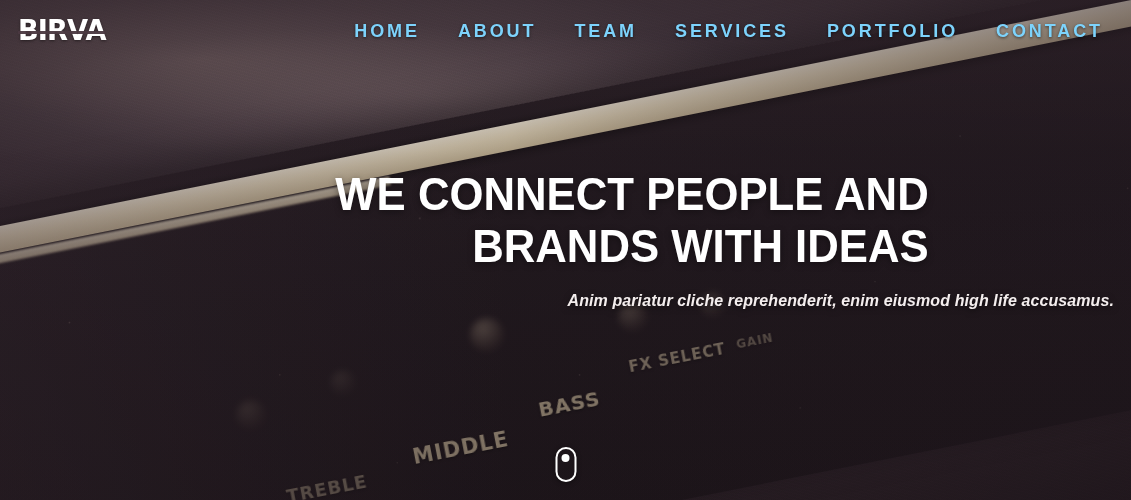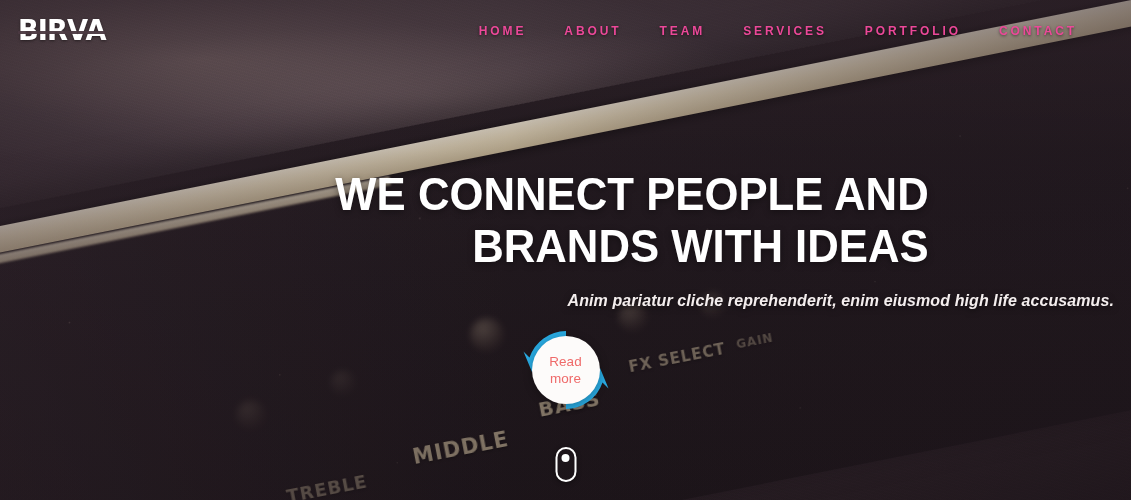--- a/index.html
+++ b/index.html
@@ -132,21 +132,21 @@
     position:absolute; inset:0;
     background:
       linear-gradient(180deg, rgba(54,40,48,.40) 0%, rgba(48,36,44,.18) 30%, rgba(34,24,30,.30) 100%),
       linear-gradient(90deg, rgba(62,46,56,.28) 0%, rgba(0,0,0,0) 45%, rgba(30,20,28,.22) 100%);
   }
 
   
   .site-header {
     position:absolute; left:0; top:0; right:0; height:62px;
     display:flex; align-items:center;
-    padding:0 54px 0 18px;
+    padding:0 28px 0 18px;
     z-index:40;
   }
 
   .logo {
     position:relative;
     display:inline-block;
     color:#ffffff;
     font-family:"DejaVu Sans", sans-serif;
     font-weight:bold;
     font-size:29px;
@@ -166,22 +166,22 @@
     background:#4a3840;
     opacity:.95;
   }
 
   .main-nav {
     margin-left:auto;
     display:flex; align-items:center;
     gap:38px;
   }
   .nav-link {
-    color:#ec4899;
-    font-size:12px;
+    color:#7dd3fc;
+    font-size:18px;
     font-weight:bold;
     letter-spacing:2.9px;
     text-transform:uppercase;
     text-decoration:none;
     text-shadow:0 1px 3px rgba(0,0,0,.55);
     cursor:pointer;
     white-space:nowrap;
   }
 
   
@@ -306,28 +306,18 @@
       <a class="nav-link" href="#">PORTFOLIO</a>
       <a class="nav-link" href="#">CONTACT</a>
     </nav>
   </header>
 
   <div class="hero-content">
     <h1 class="hero-title">WE CONNECT PEOPLE AND BRANDS WITH IDEAS</h1>
     <p class="hero-sub">Anim pariatur cliche reprehenderit, enim eiusmod high life accusamus.</p>
   </div>
 
-  <div class="read-more-wrap">
-    <svg class="rm-ring" viewBox="0 0 86 86" aria-hidden="true">
-      <path d="M 43 4 A 39 39 0 0 0 6.5 30.5 L 0.5 24.5 L 9 45 L 22.5 27.5 L 14.5 26 A 31 31 0 0 1 43 11 Z" fill="#29abe2"></path>
-      <path d="M 43 82 A 39 39 0 0 0 79.5 55.5 L 85.5 61.5 L 77 41 L 63.5 58.5 L 71.5 60 A 31 31 0 0 1 43 75 Z" fill="#29abe2"></path>
-    </svg>
-    <div class="rm-disc">
-      <span class="rm-text">Read
-more</span>
-    </div>
-  </div>
 
   <div class="scroll-mouse">
     <div class="scroll-dot"></div>
   </div>
 
 </div>
 
 </body></html>

